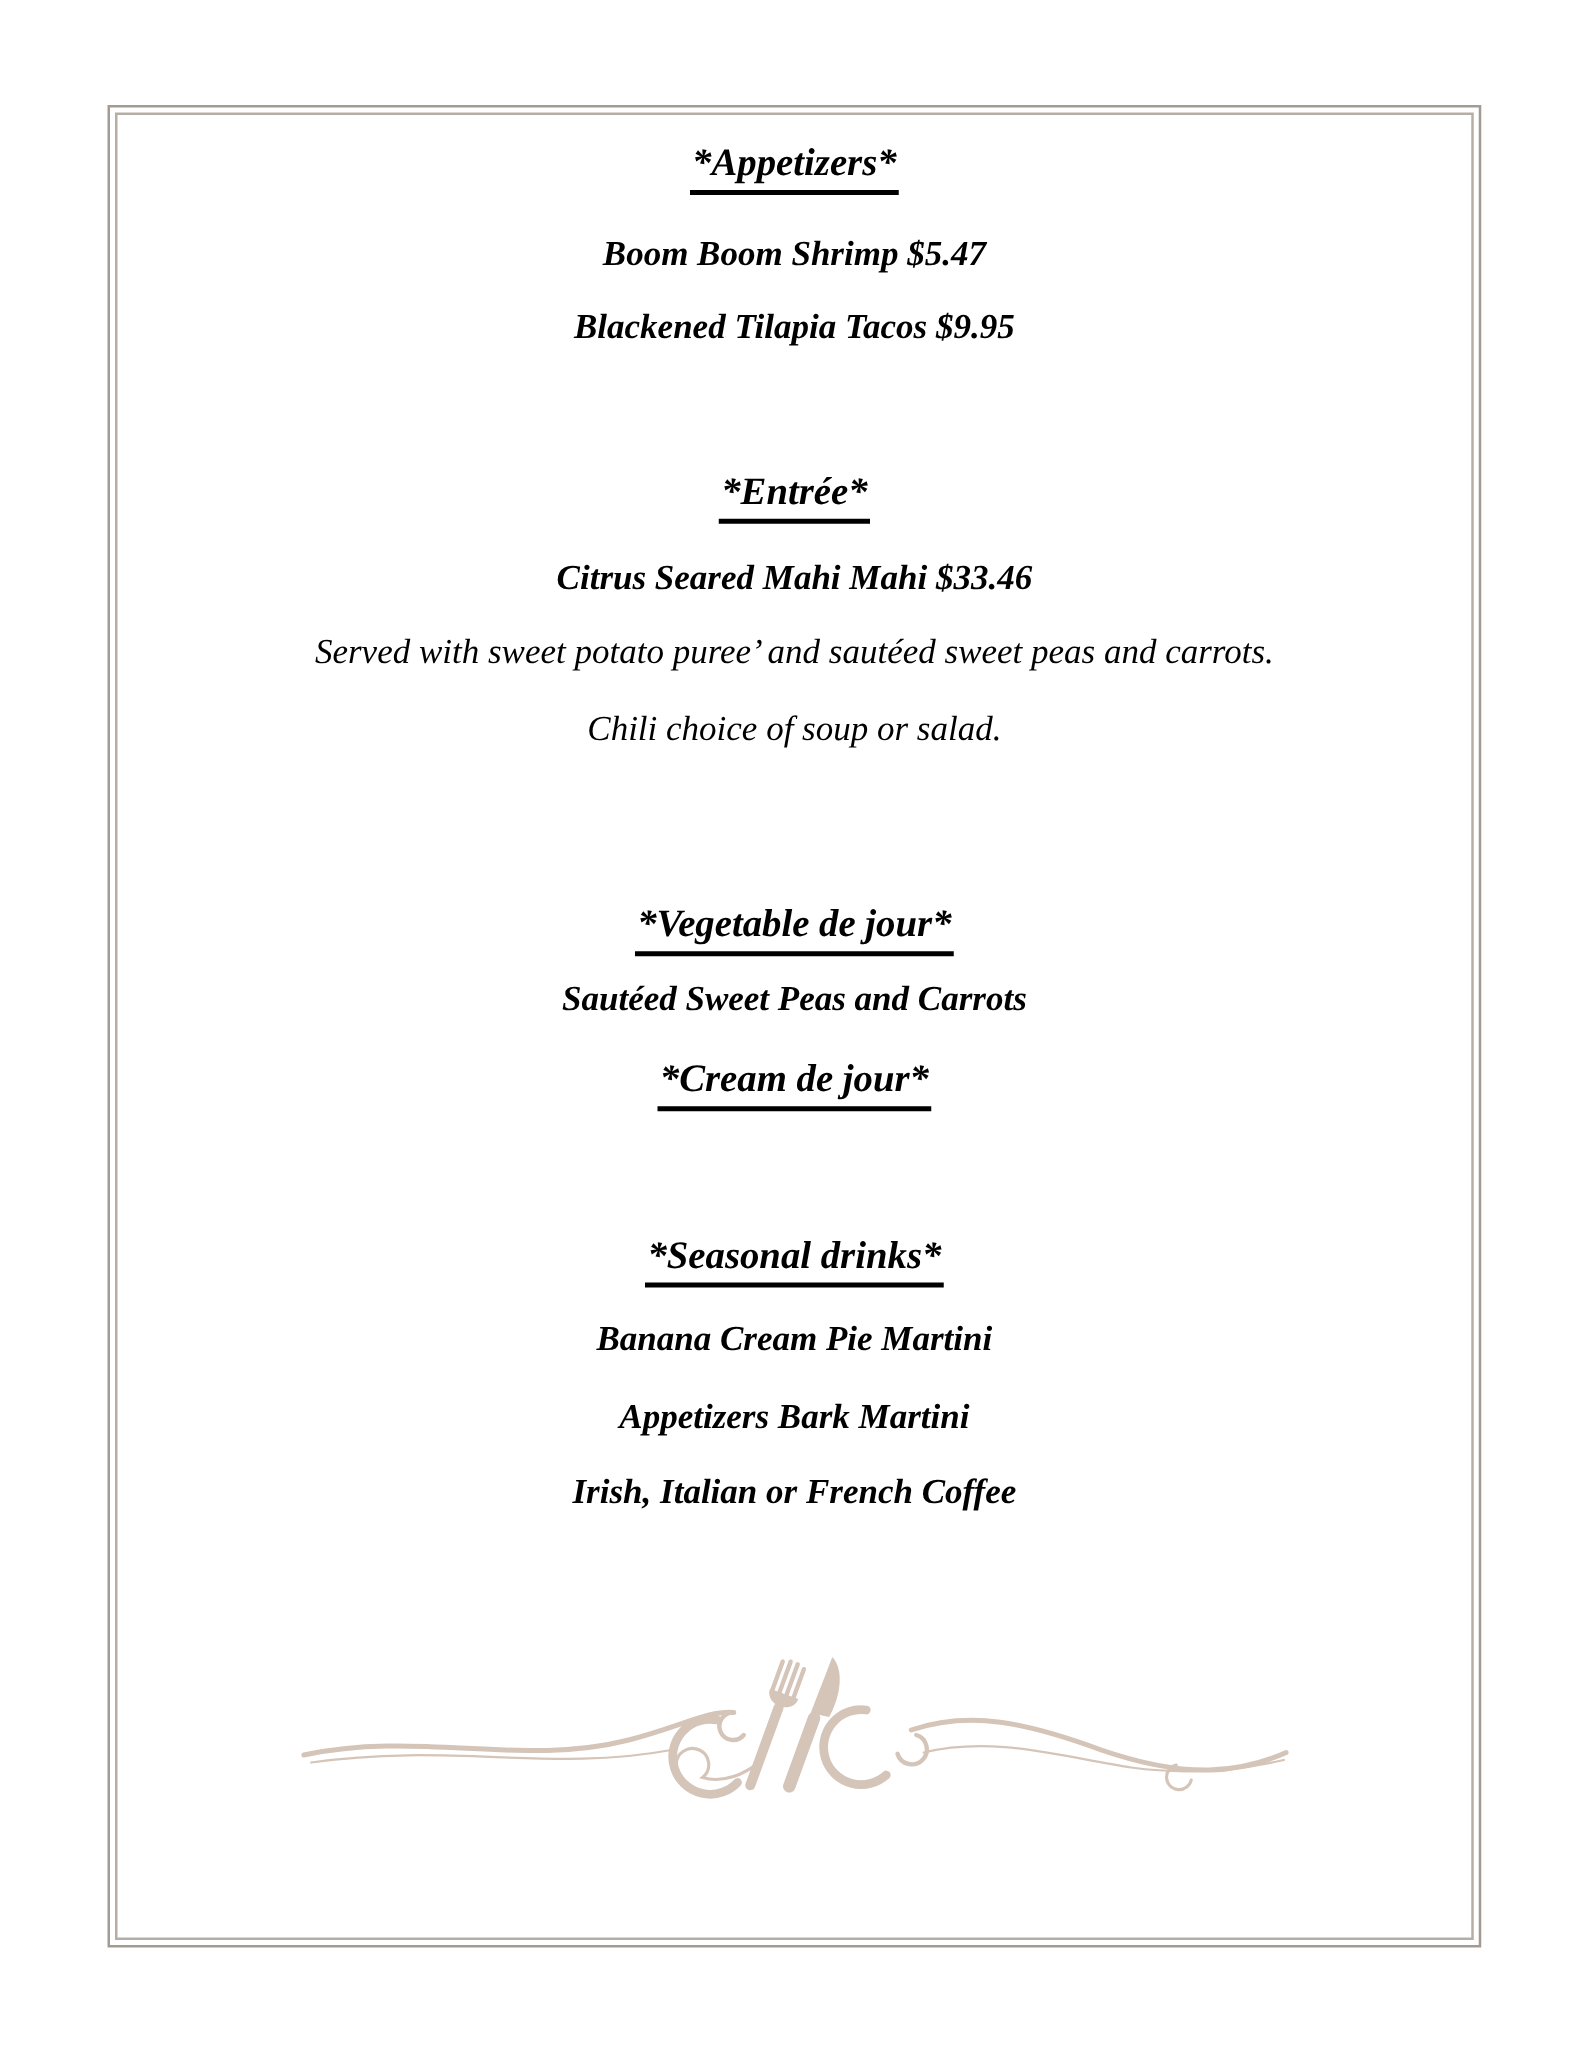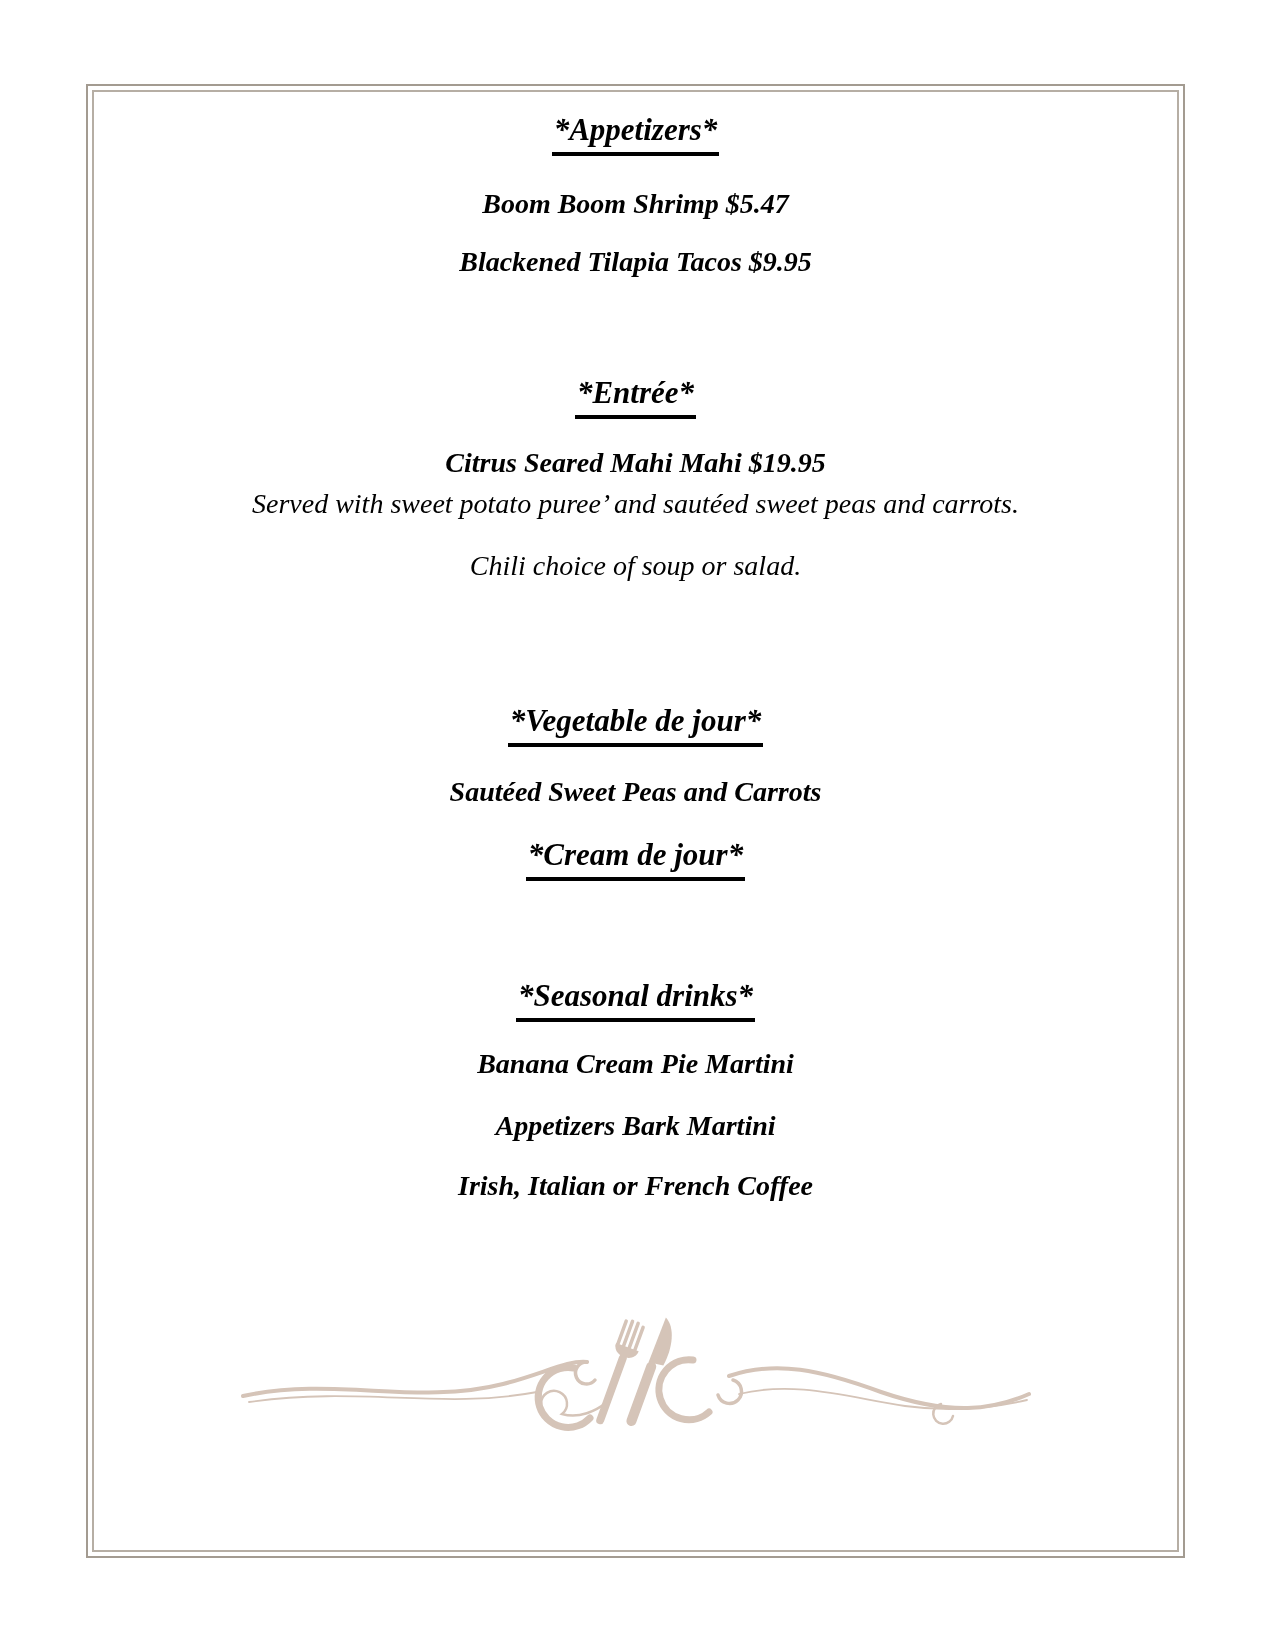--- a/index.html
+++ b/index.html
@@ -56,25 +56,25 @@
   }
   .md {
     font-size: 28px;
     font-weight: normal;
     font-style: italic;
     line-height: 36px;
     margin: 0;
   }
   .mt18  { margin-top: 18px; }
   .mt22  { margin-top: 22px; }
-  .mt23  { margin-top: 5px; }
+  .mt23  { margin-top: 23px; }
   .mt24  { margin-top: 24px; }
   .mt25  { margin-top: 25px; }
   .mt26  { margin-top: 26px; }
-  .mt27  { margin-top: 27px; }
+  .mt27  { margin-top: 17px; }
   .mt30  { margin-top: 30px; }
   .mt90  { margin-top: 117px; }
   .mt93  { margin-top: 93px; }
   .mt95  { margin-top: 95px; text-decoration: underline; }
   .mt112 { margin-top: 112px; }
   .divider {
     width: 790px;
     height: 120px;
   }
   .divider svg { display: block; width: 100%; height: 100%; }
@@ -84,21 +84,21 @@
 
 <div class="menu-frame">
   <div class="menu-inner">
     <div class="menu-content">
 
       <h2 class="mh mt18"><span class="u">*Appetizers*</span></h2>
       <p class="mi mt30">Boom Boom Shrimp $5.47</p>
       <p class="mi mt22">Blackened Tilapia Tacos $9.95</p>
 
       <h2 class="mh mt93"><span class="u">*Entrée*</span></h2>
-      <p class="mi mt26">Citrus Seared Mahi Mahi $19.95</p>
+      <p class="mi mt26">Citrus Seared Mahi Mahi $33.46</p>
       <p class="md mt23">Served with sweet potato puree’ and sautéed sweet peas and carrots.</p>
       <p class="md mt26">Chili choice of soup or salad.</p>
 
       <h2 class="mh mt90"><span class="u">*Vegetable de jour*</span></h2>
       <p class="mi mt27">Sautéed Sweet Peas and Carrots</p>
 
       <h2 class="mh mt25"><span class="u">*Cream de jour*</span></h2>
 
       <h2 class="mh mt95"><span class="u">*Seasonal drinks*</span></h2>
       <p class="mi mt24">Banana Cream Pie Martini</p>

